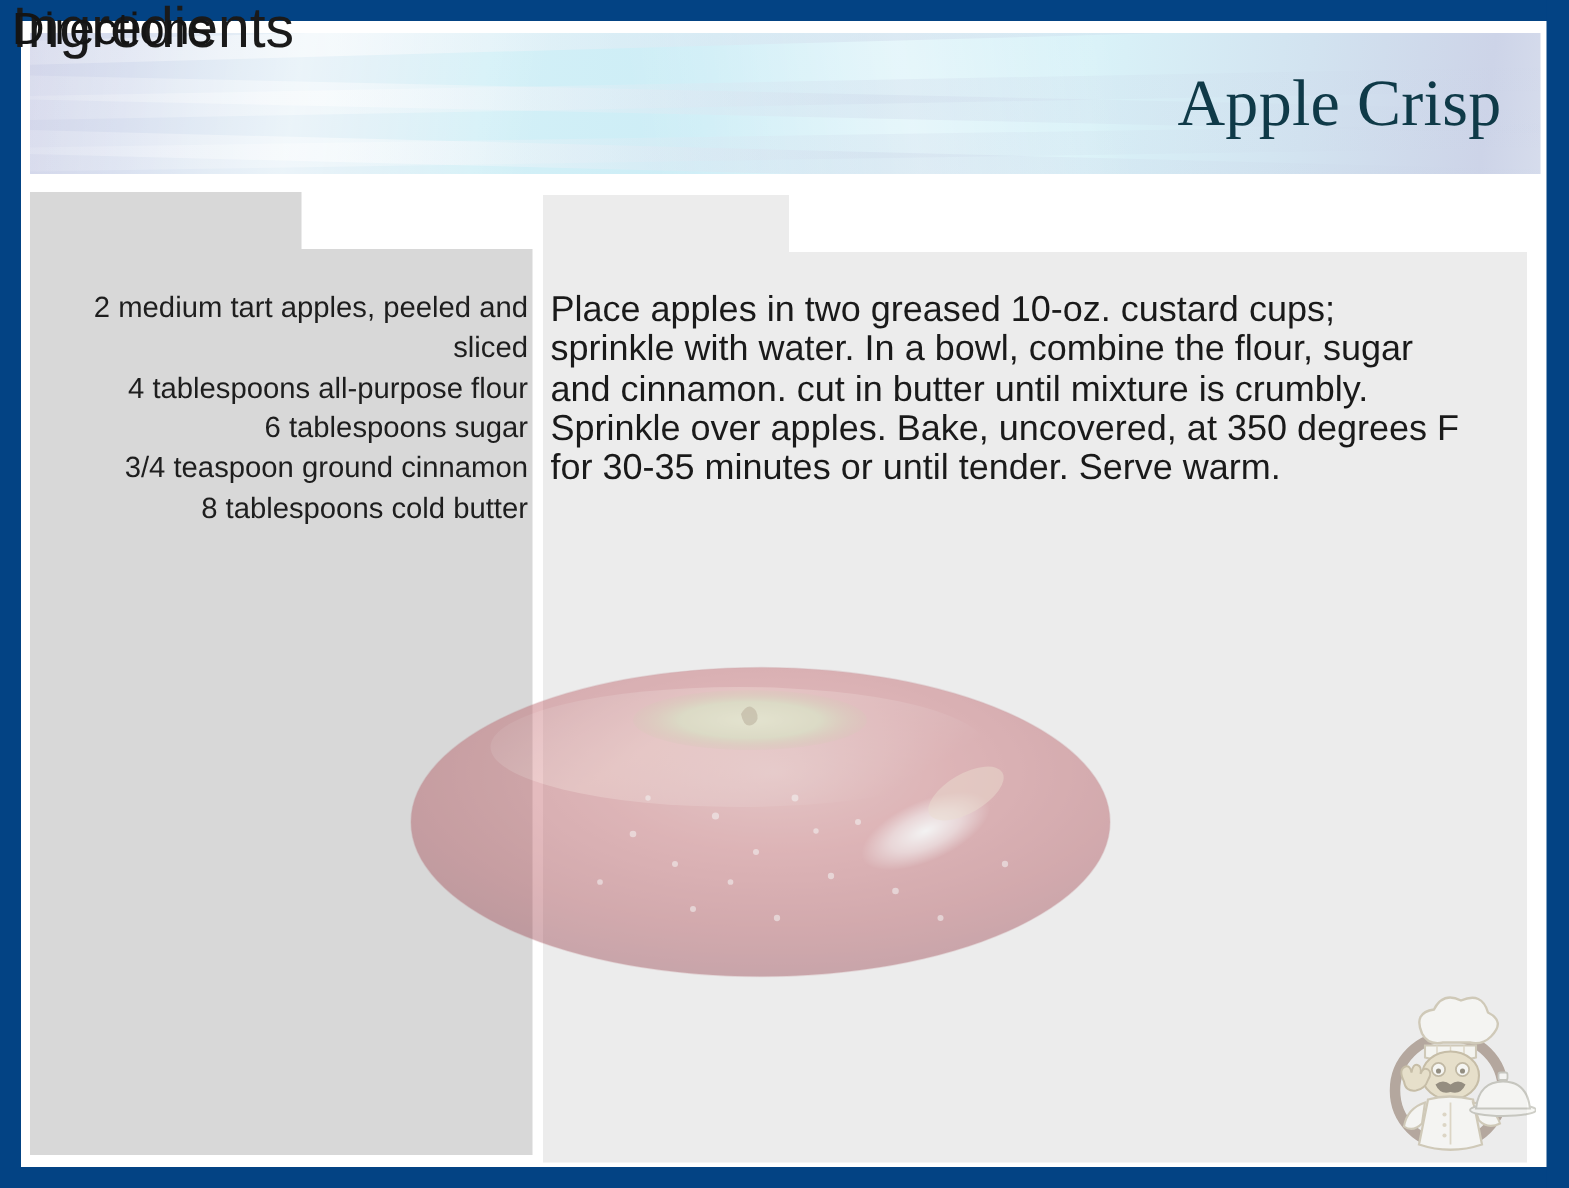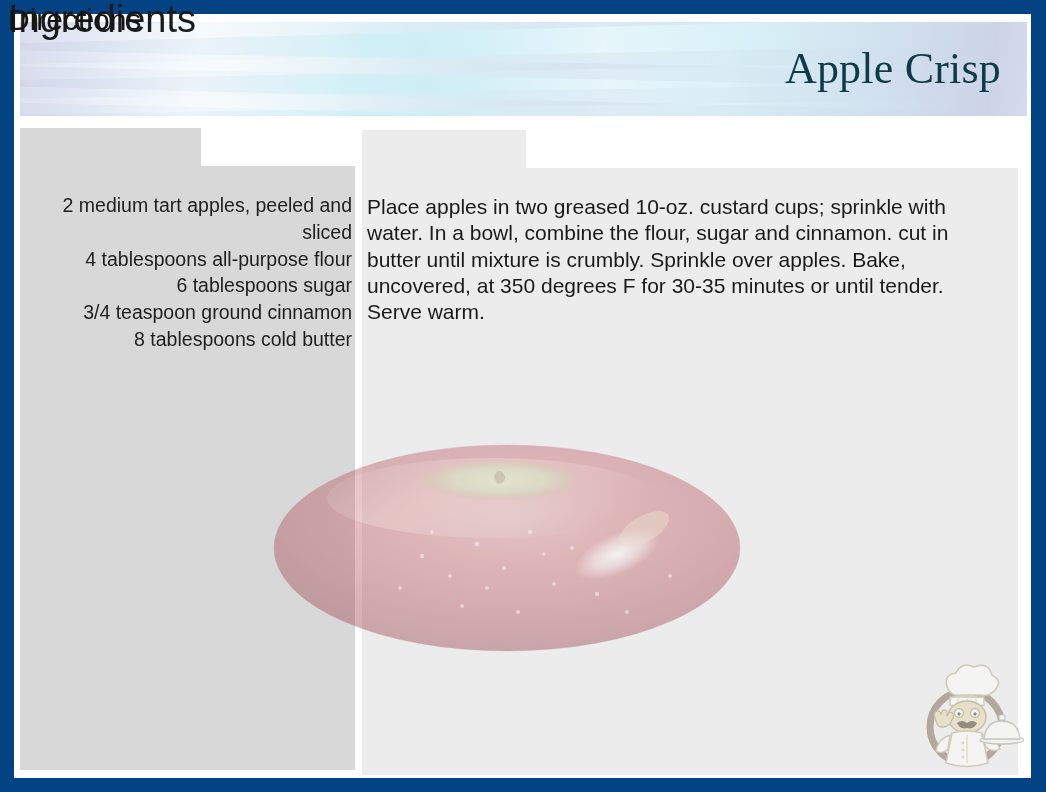--- a/index.html
+++ b/index.html
@@ -148,21 +148,21 @@
     top: 168px;
     width: 656px;
     height: 607px;
     background: #ececec;
   }
   .dir-text {
     position: absolute;
     left: 367px;
     top: 194px;
     width: 612px;
-    font-size: 21px;
+    font-size: 24px;
     line-height: 26.3px;
     color: #1a1a1a;
   }
 
   
   .apple-wrap {
     position: absolute;
     left: 272px;
     top: 436px;
     width: 470px;

